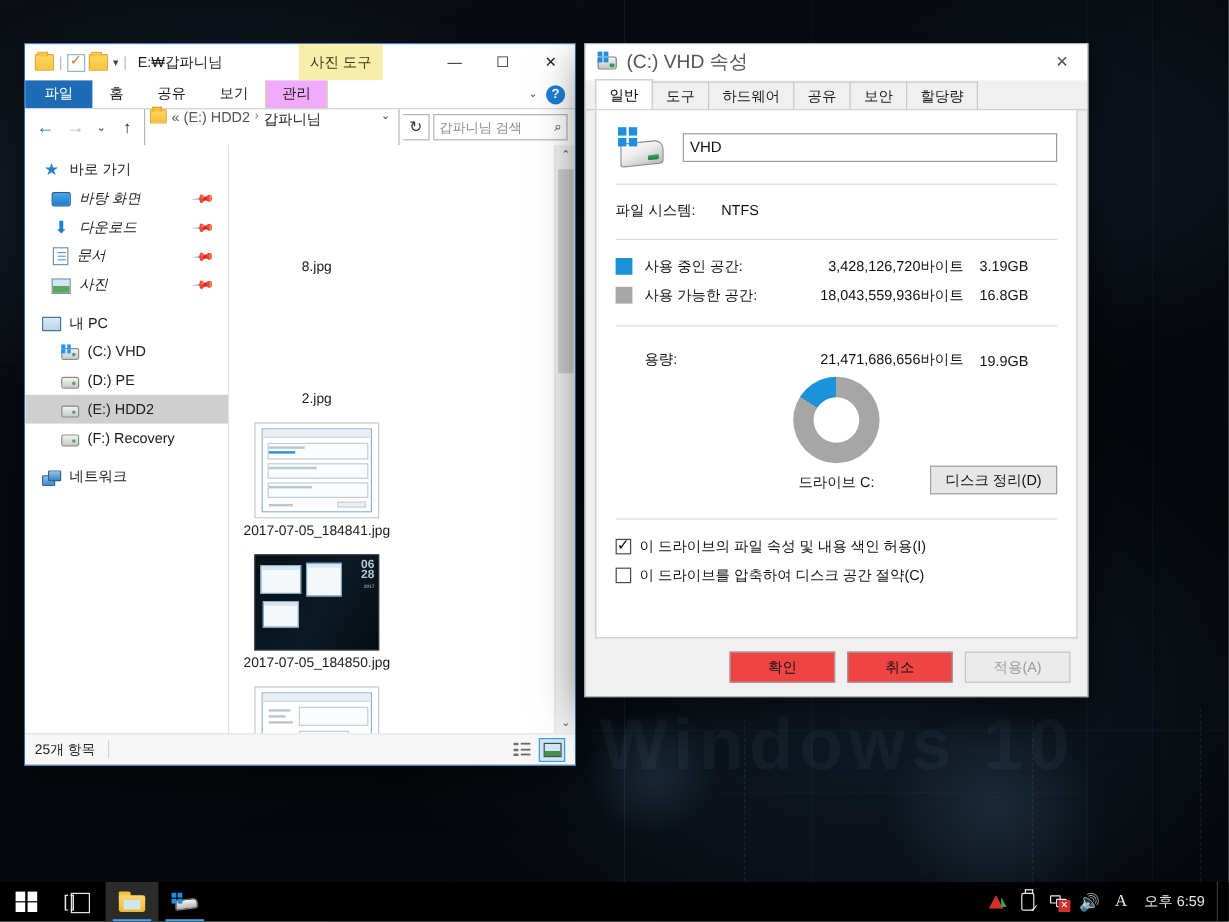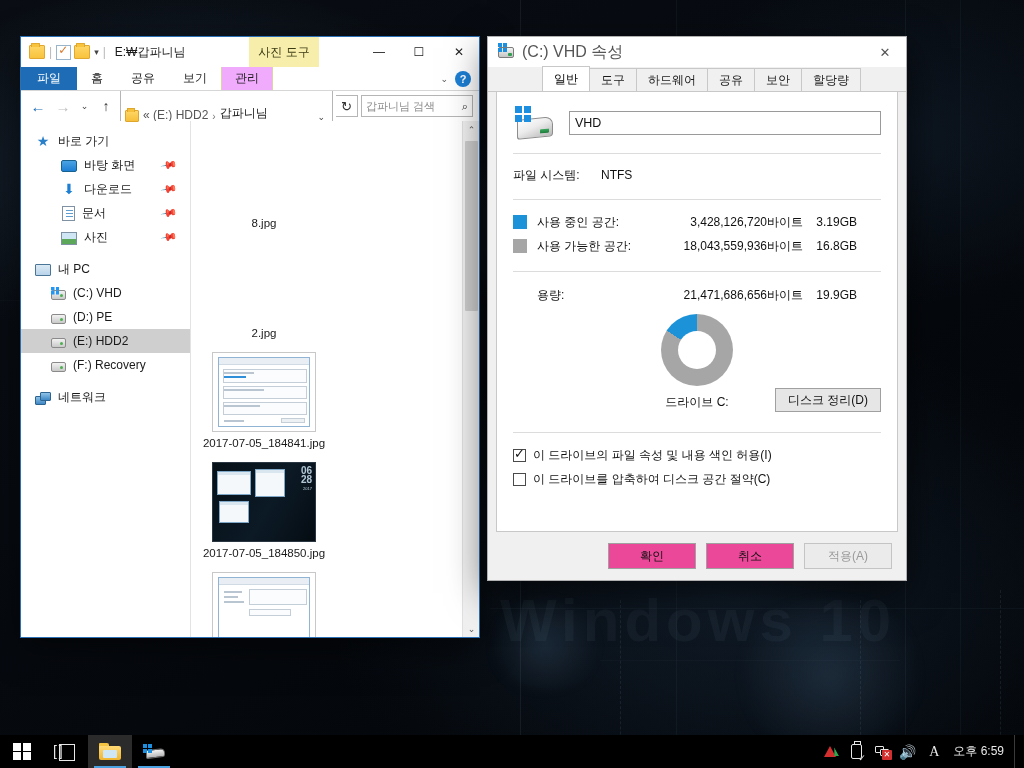--- a/index.html
+++ b/index.html
@@ -146,21 +146,21 @@
     width: 22px; height: 22px;
     display: flex; align-items: center; justify-content: center;
     color: #1a6cb5; font-size: 15px; border-radius: 2px;
   }
   .nav-btn.dim { color: #bdbdbd; }
   .nav-btn.small { font-size: 9px; color: #444; width: 15px; }
   .nav-btn.up { color: #333; font-size: 14px; }
   .addr-box {
     flex: 1; height: 33px; background: #fff;
     border: 1px solid #b5b5b5;
-    display: flex; align-items: flex-end;
+    display: flex; align-items: flex-start;
     padding: 0 4px; gap: 4px; min-width: 0;
   }
   .addr-folder {
     width: 14px; height: 12px; border-radius: 1px; flex: none;
     background: linear-gradient(#ffd666, #f6c03a);
     border: 1px solid #dea72c; position: relative;
   }
   .addr-folder::before {
     content: ""; position: absolute; left: 1px; top: -3px;
     width: 6px; height: 3px; background: #f6c03a;
@@ -188,21 +188,21 @@
   .exp-nav {
     width: 170px; background: #ffffff;
     border-right: 1px solid #e3e3e3;
     padding-top: 8px; overflow: hidden; flex: none;
   }
   .nav-item {
     height: 24px; display: flex; align-items: center;
     padding-left: 14px; gap: 7px; font-size: 12px; color: #1a1a1a;
     position: relative;
   }
-  .nav-item.indent1 { padding-left: 40px; }
+  .nav-item.indent1 { padding-left: 22px; font-style: italic; }
   .nav-item.indent2 { padding-left: 30px; }
   .nav-item.sel { background: #cfcfcf; }
   .nav-label { white-space: nowrap; overflow: hidden; text-overflow: ellipsis; }
   .pin {
     position: absolute; right: 14px; color: #8b9096; font-size: 11px;
     transform: rotate(35deg);
   }
   .nv-ico { width: 16px; height: 16px; flex: none; position: relative; }
   .ic-star::after {
     content: "★"; position: absolute; inset: 0; color: #2a7fc9;
@@ -424,21 +424,21 @@
   .pr-close {
     position: absolute; right: 0; top: 0;
     width: 42px; height: 30px;
     display: flex; align-items: center; justify-content: center;
     color: #555; font-size: 13px;
   }
 
   .pr-tabs {
     display: flex; align-items: flex-end; height: 25px;
     padding-left: 8px; background: #f0f0f0;
-    border-bottom: 1px solid #c8c8c8; flex: none; justify-content: center;
+    border-bottom: 1px solid #c8c8c8; flex: none;
   }
   .pr-tab {
     height: 23px; padding: 0 11px;
     display: flex; align-items: center;
     font-size: 12px; color: #1a1a1a;
     border: 1px solid #c8c8c8; border-bottom: none;
     background: #f0f0f0; margin-right: -1px;
   }
   .pr-tab.active {
     background: #ffffff; height: 25px;
@@ -490,21 +490,21 @@
   .kv-val { }
 
   .space-row {
     display: flex; align-items: center; height: 24px; font-size: 12px; color: #111;
   }
   .swatch { width: 14px; height: 14px; flex: none; margin-right: 10px; }
   .sp-label { width: 116px; flex: none; }
   .sp-bytes { width: 150px; flex: none; text-align: right; }
   .sp-gb { flex: 1; text-align: right; padding-right: 24px; }
   .cap-row {
-    display: flex; align-items: center; height: 26px; font-size: 12px; color: #111;
+    display: flex; align-items: flex-end; height: 26px; font-size: 12px; color: #111;
   }
   .cap-label { width: 140px; flex: none; padding-left: 24px; }
 
   .donut-area {
     position: relative; height: 108px; margin-top: 6px;
   }
   .donut {
     position: absolute; left: 50%; top: 0; transform: translateX(-50%);
     width: 72px; height: 72px; border-radius: 50%;
   }
@@ -541,21 +541,21 @@
 
   .pr-footer {
     height: 48px; display: flex; align-items: center;
     justify-content: flex-end; gap: 10px; padding: 0 14px;
     flex: none;
   }
   .pr-btn {
     width: 88px; height: 26px;
     display: flex; align-items: center; justify-content: center;
     font-size: 12px; color: #111;
-    background: #ec4899; border: 1px solid #a0a0a0;
+    background: #ef4444; border: 1px solid #a0a0a0;
   }
   .pr-btn.disabled { color: #9a9a9a; border-color: #c4c4c4; background: #ebebeb; }
 
   
   #taskbar {
     position: absolute; left: 0; bottom: 0;
     width: 1024px; height: 33px;
     background: #000000;
     display: flex; align-items: center;
   }
@@ -875,20 +875,32 @@
         </div>
 
         <div class="vscroll">
           <div class="vs-arrow up">⌃</div>
           <div class="vs-thumb"></div>
           <div class="vs-arrow down">⌄</div>
         </div>
       </div>
     </div>
 
+    <div class="exp-status">
+      <span>25개 항목</span>
+      <span class="status-sep"></span>
+      <div class="view-btns">
+        <div class="view-btn">
+          <span class="vb-details"></span>
+        </div>
+        <div class="view-btn active">
+          <span class="vb-large"></span>
+        </div>
+      </div>
+    </div>
   </div>
 
   <div id="props">
 
     <div class="pr-titlebar">
       <span class="pr-ico"></span>
       <span class="pr-title">(C:) VHD 속성</span>
       <span class="pr-close">✕</span>
     </div>
 

